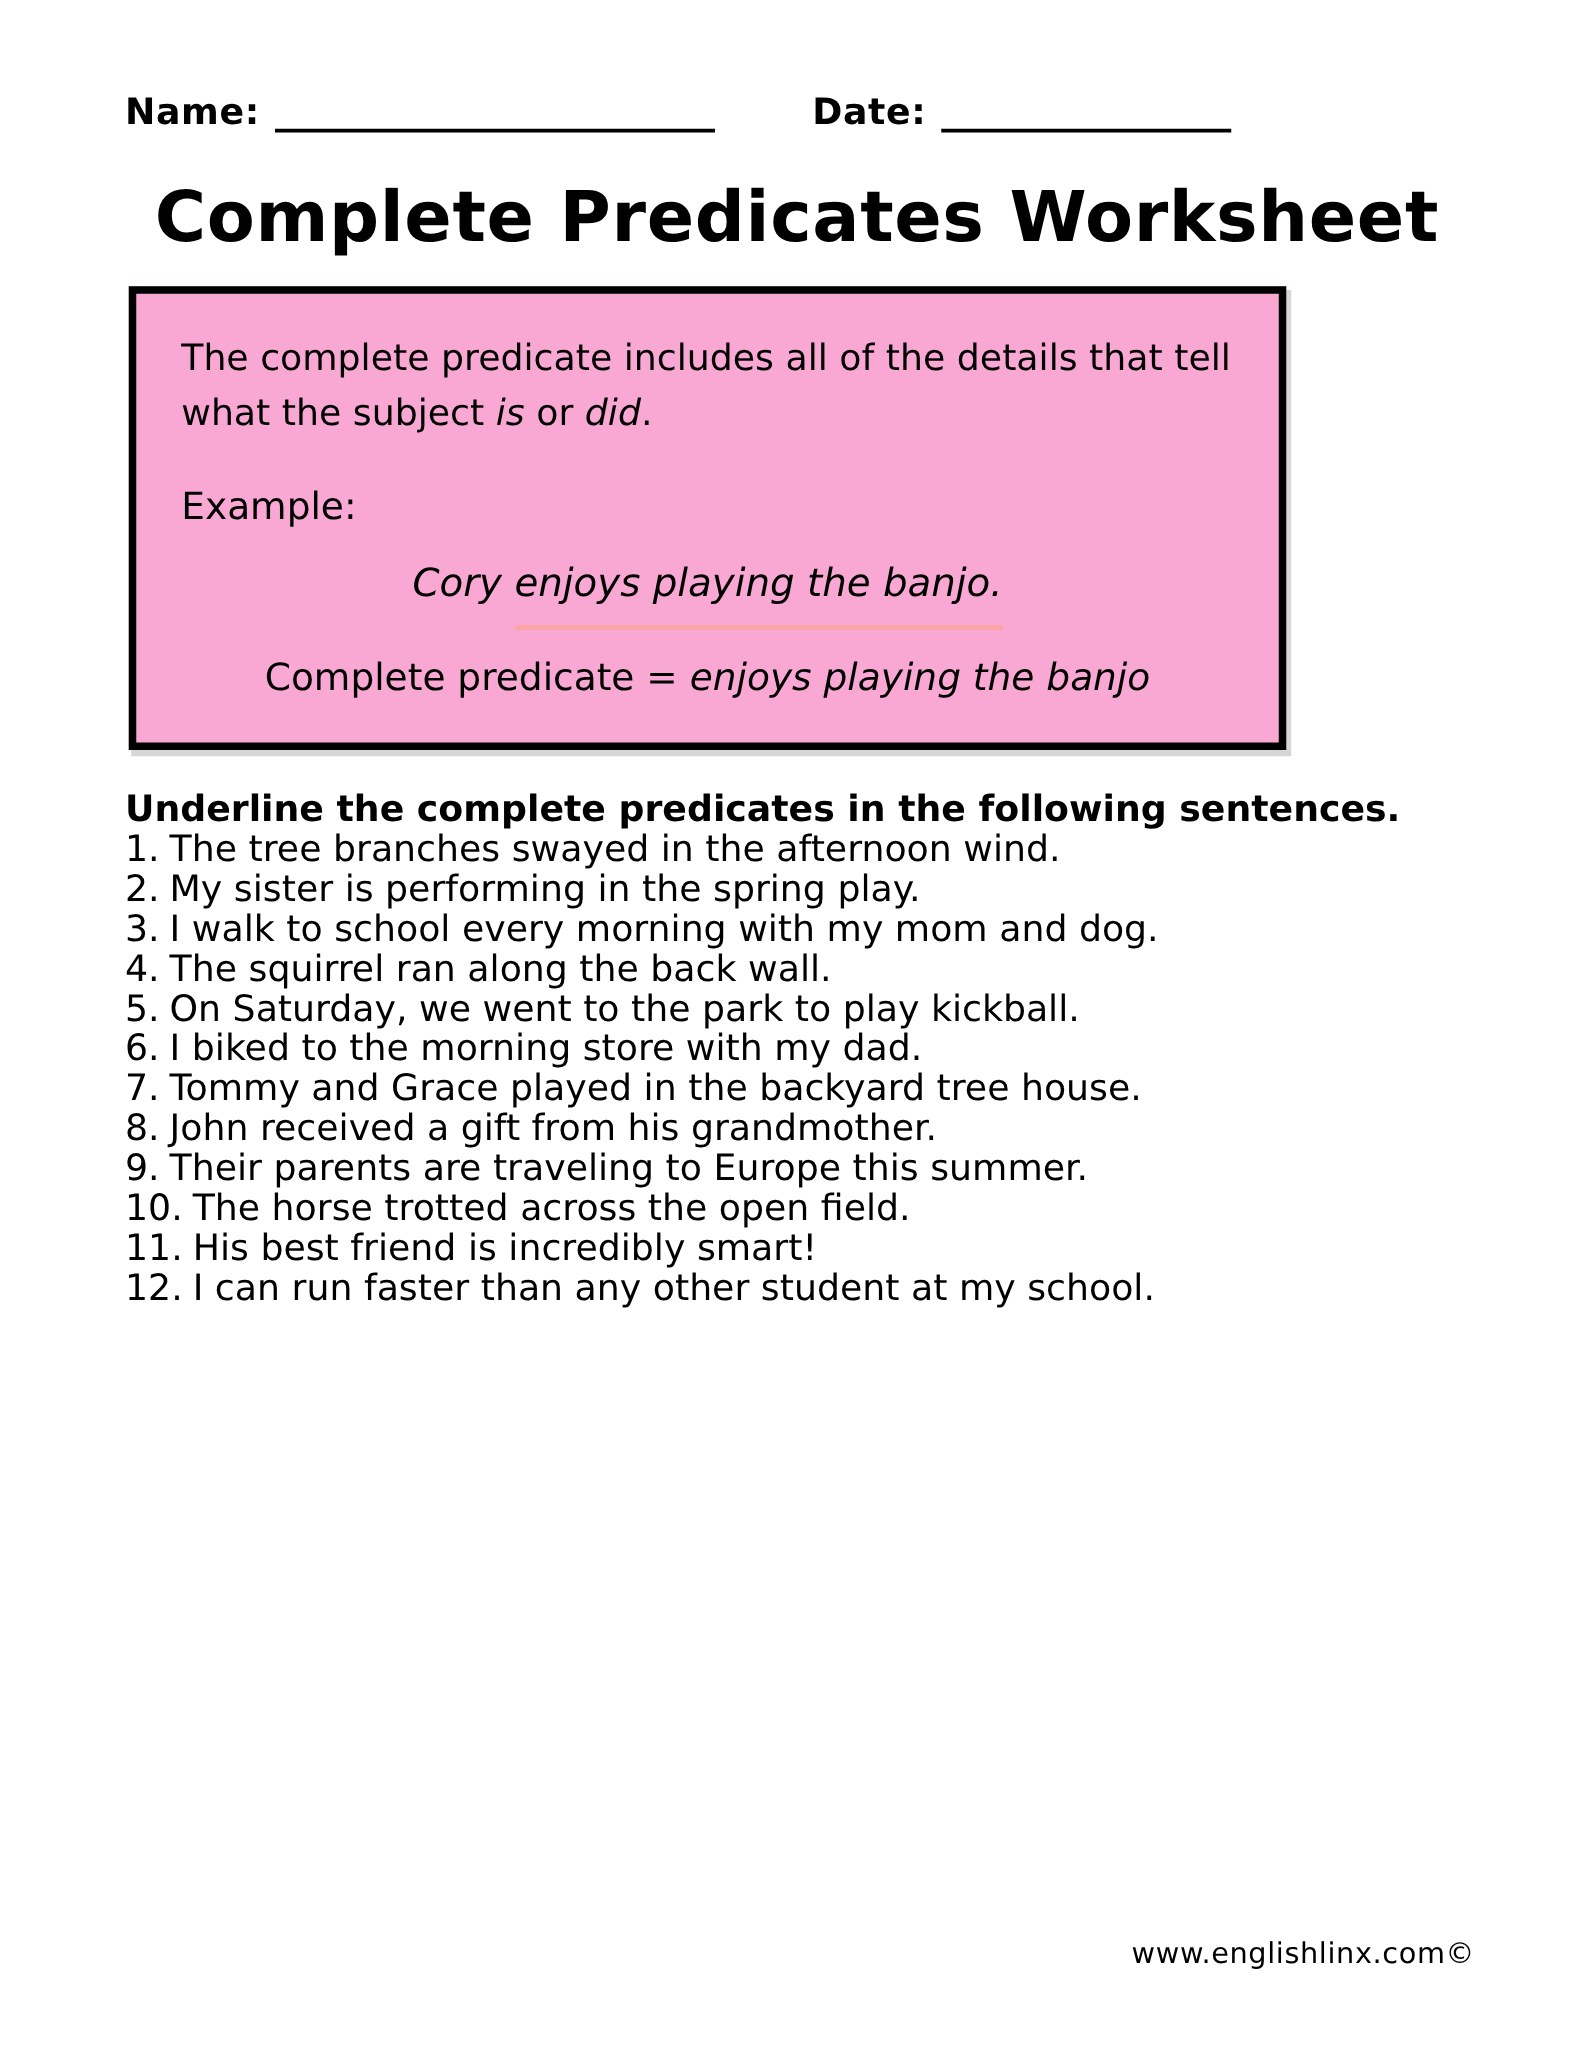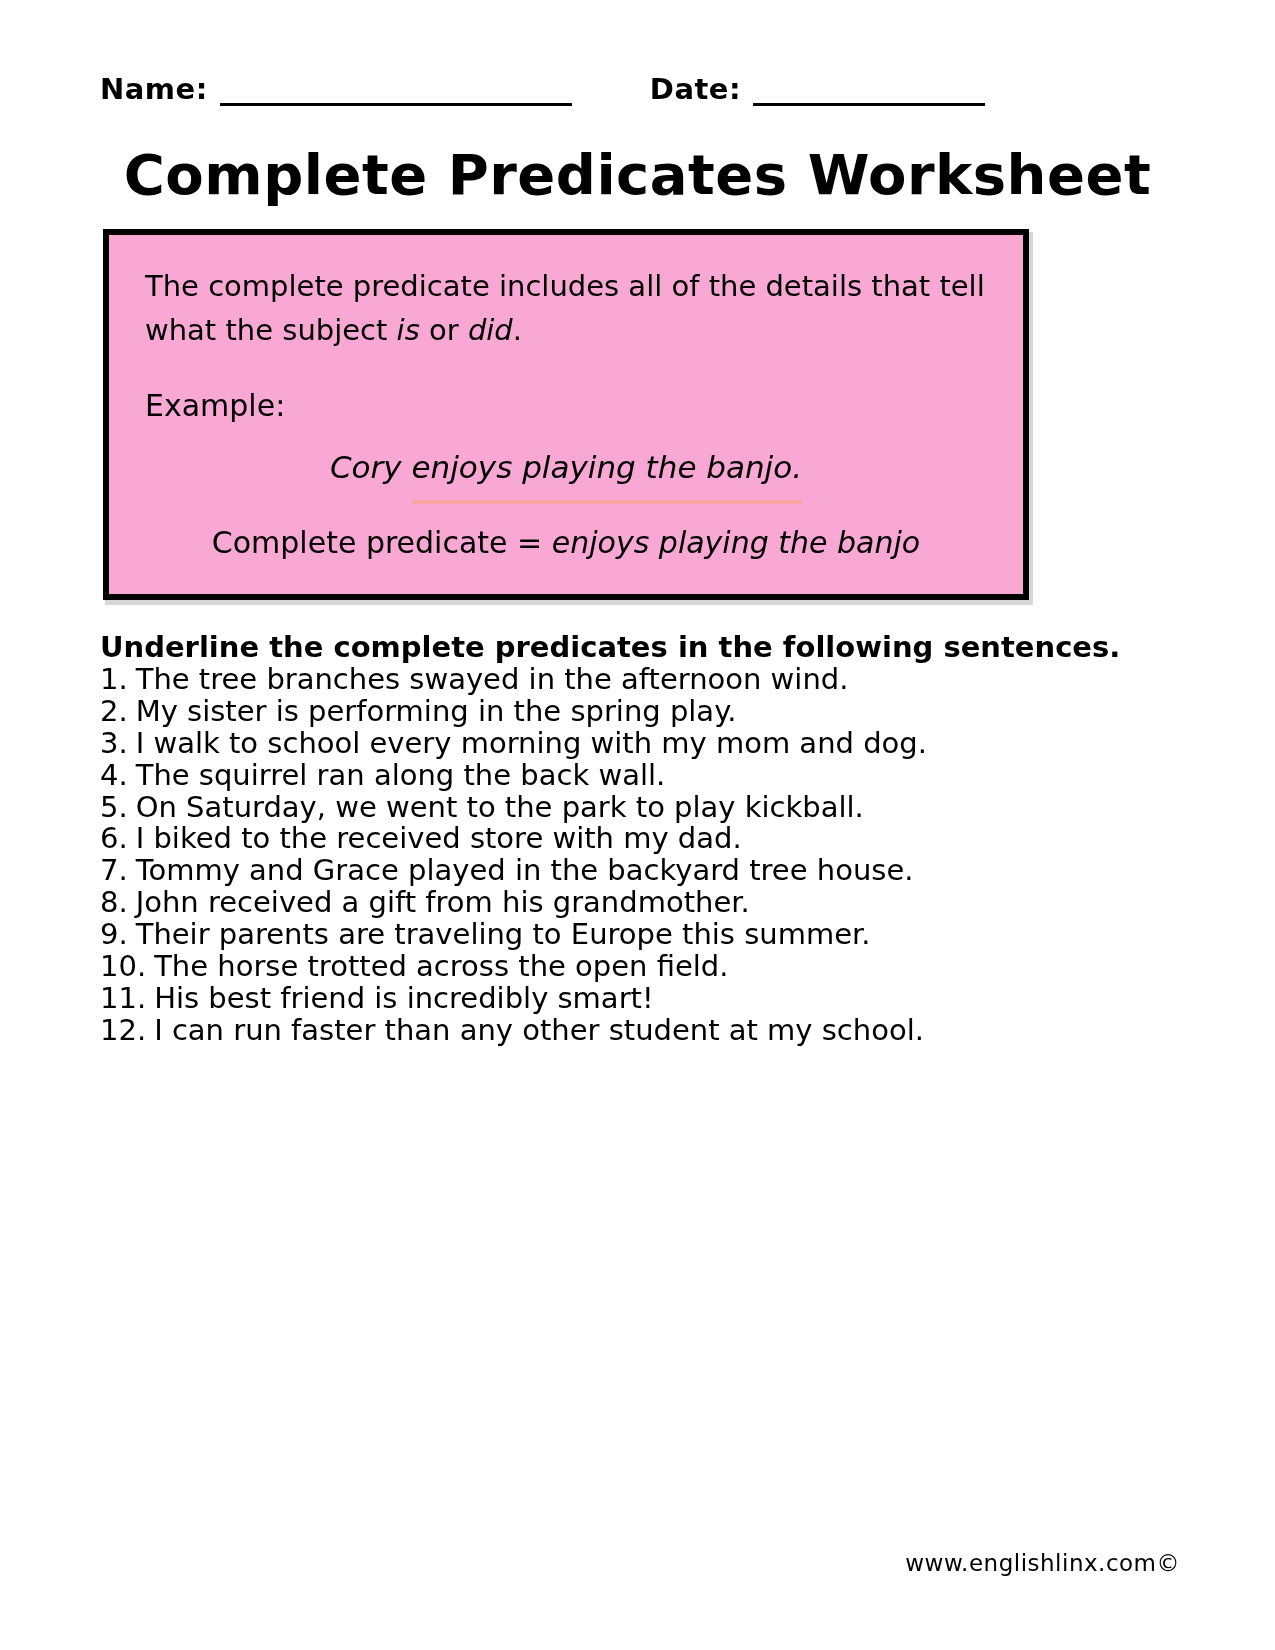--- a/index.html
+++ b/index.html
@@ -139,21 +139,21 @@
   </div>
 
   <p class="instruction">Underline the complete predicates in the following sentences.</p>
 
   <div class="sentences">
     <div class="sentence"><span class="sentence-number">1.</span><span>The tree branches swayed in the afternoon wind.</span></div>
     <div class="sentence"><span class="sentence-number">2.</span><span>My sister is performing in the spring play.</span></div>
     <div class="sentence"><span class="sentence-number">3.</span><span>I walk to school every morning with my mom and dog.</span></div>
     <div class="sentence"><span class="sentence-number">4.</span><span>The squirrel ran along the back wall.</span></div>
     <div class="sentence"><span class="sentence-number">5.</span><span>On Saturday, we went to the park to play kickball.</span></div>
-    <div class="sentence"><span class="sentence-number">6.</span><span>I biked to the received store with my dad.</span></div>
+    <div class="sentence"><span class="sentence-number">6.</span><span>I biked to the morning store with my dad.</span></div>
     <div class="sentence"><span class="sentence-number">7.</span><span>Tommy and Grace played in the backyard tree house.</span></div>
     <div class="sentence"><span class="sentence-number">8.</span><span>John received a gift from his grandmother.</span></div>
     <div class="sentence"><span class="sentence-number">9.</span><span>Their parents are traveling to Europe this summer.</span></div>
     <div class="sentence"><span class="sentence-number">10.</span><span>The horse trotted across the open field.</span></div>
     <div class="sentence"><span class="sentence-number">11.</span><span>His best friend is incredibly smart!</span></div>
     <div class="sentence"><span class="sentence-number">12.</span><span>I can run faster than any other student at my school.</span></div>
   </div>
 
   <div class="footer">www.englishlinx.com©</div>
 

